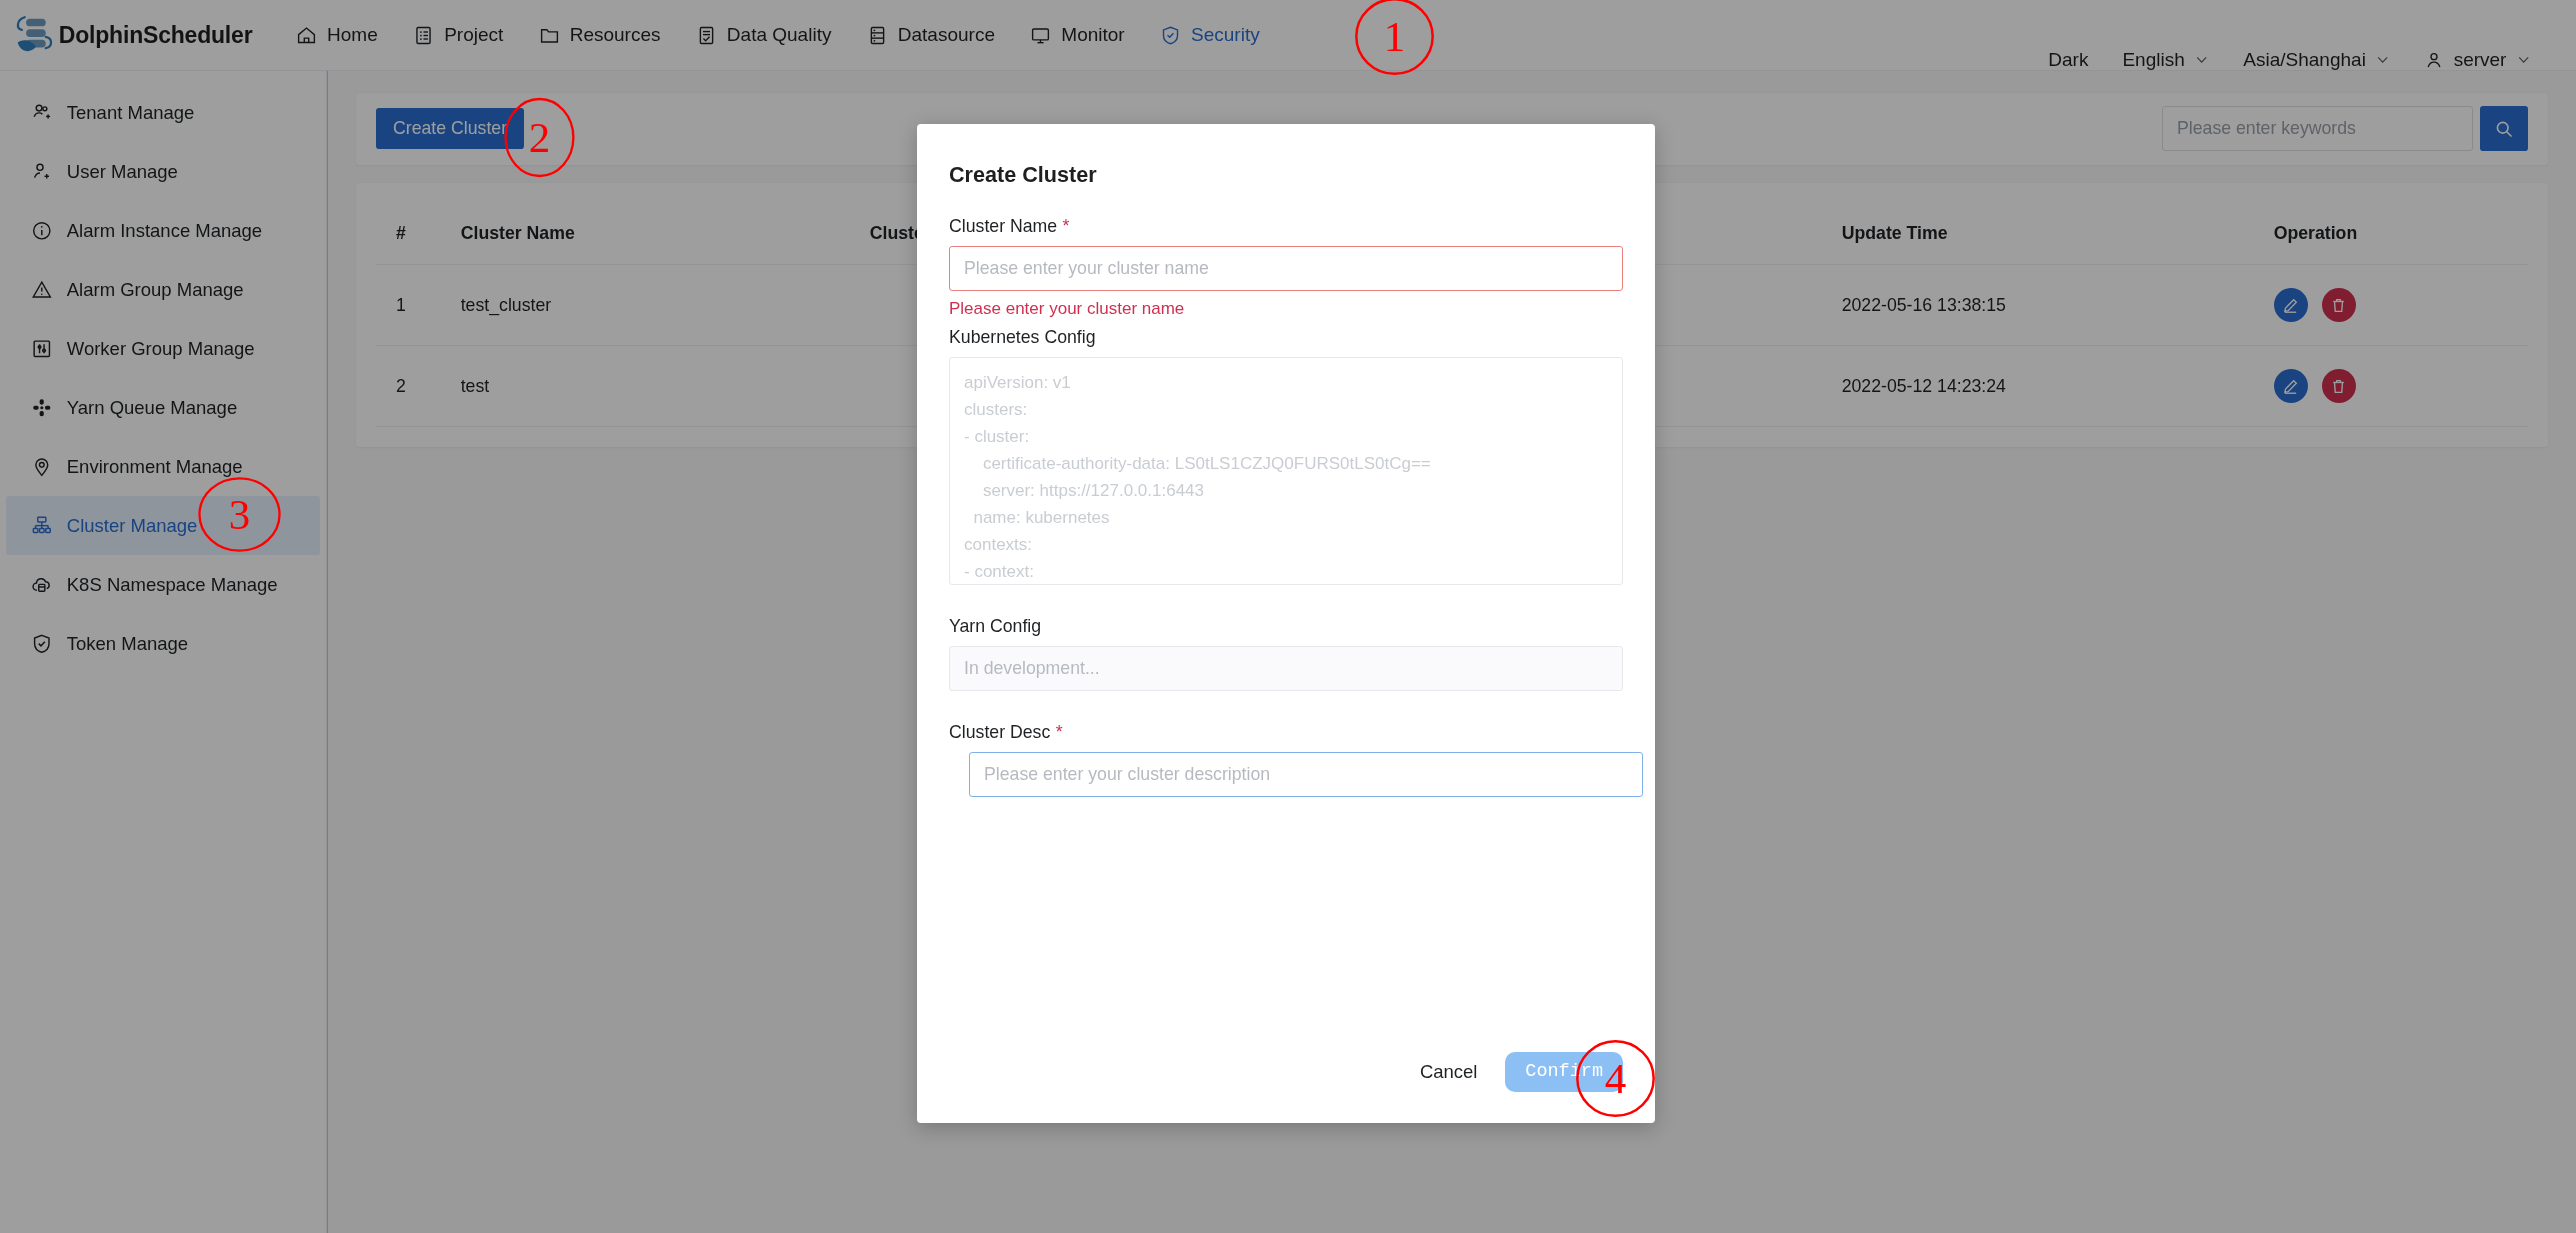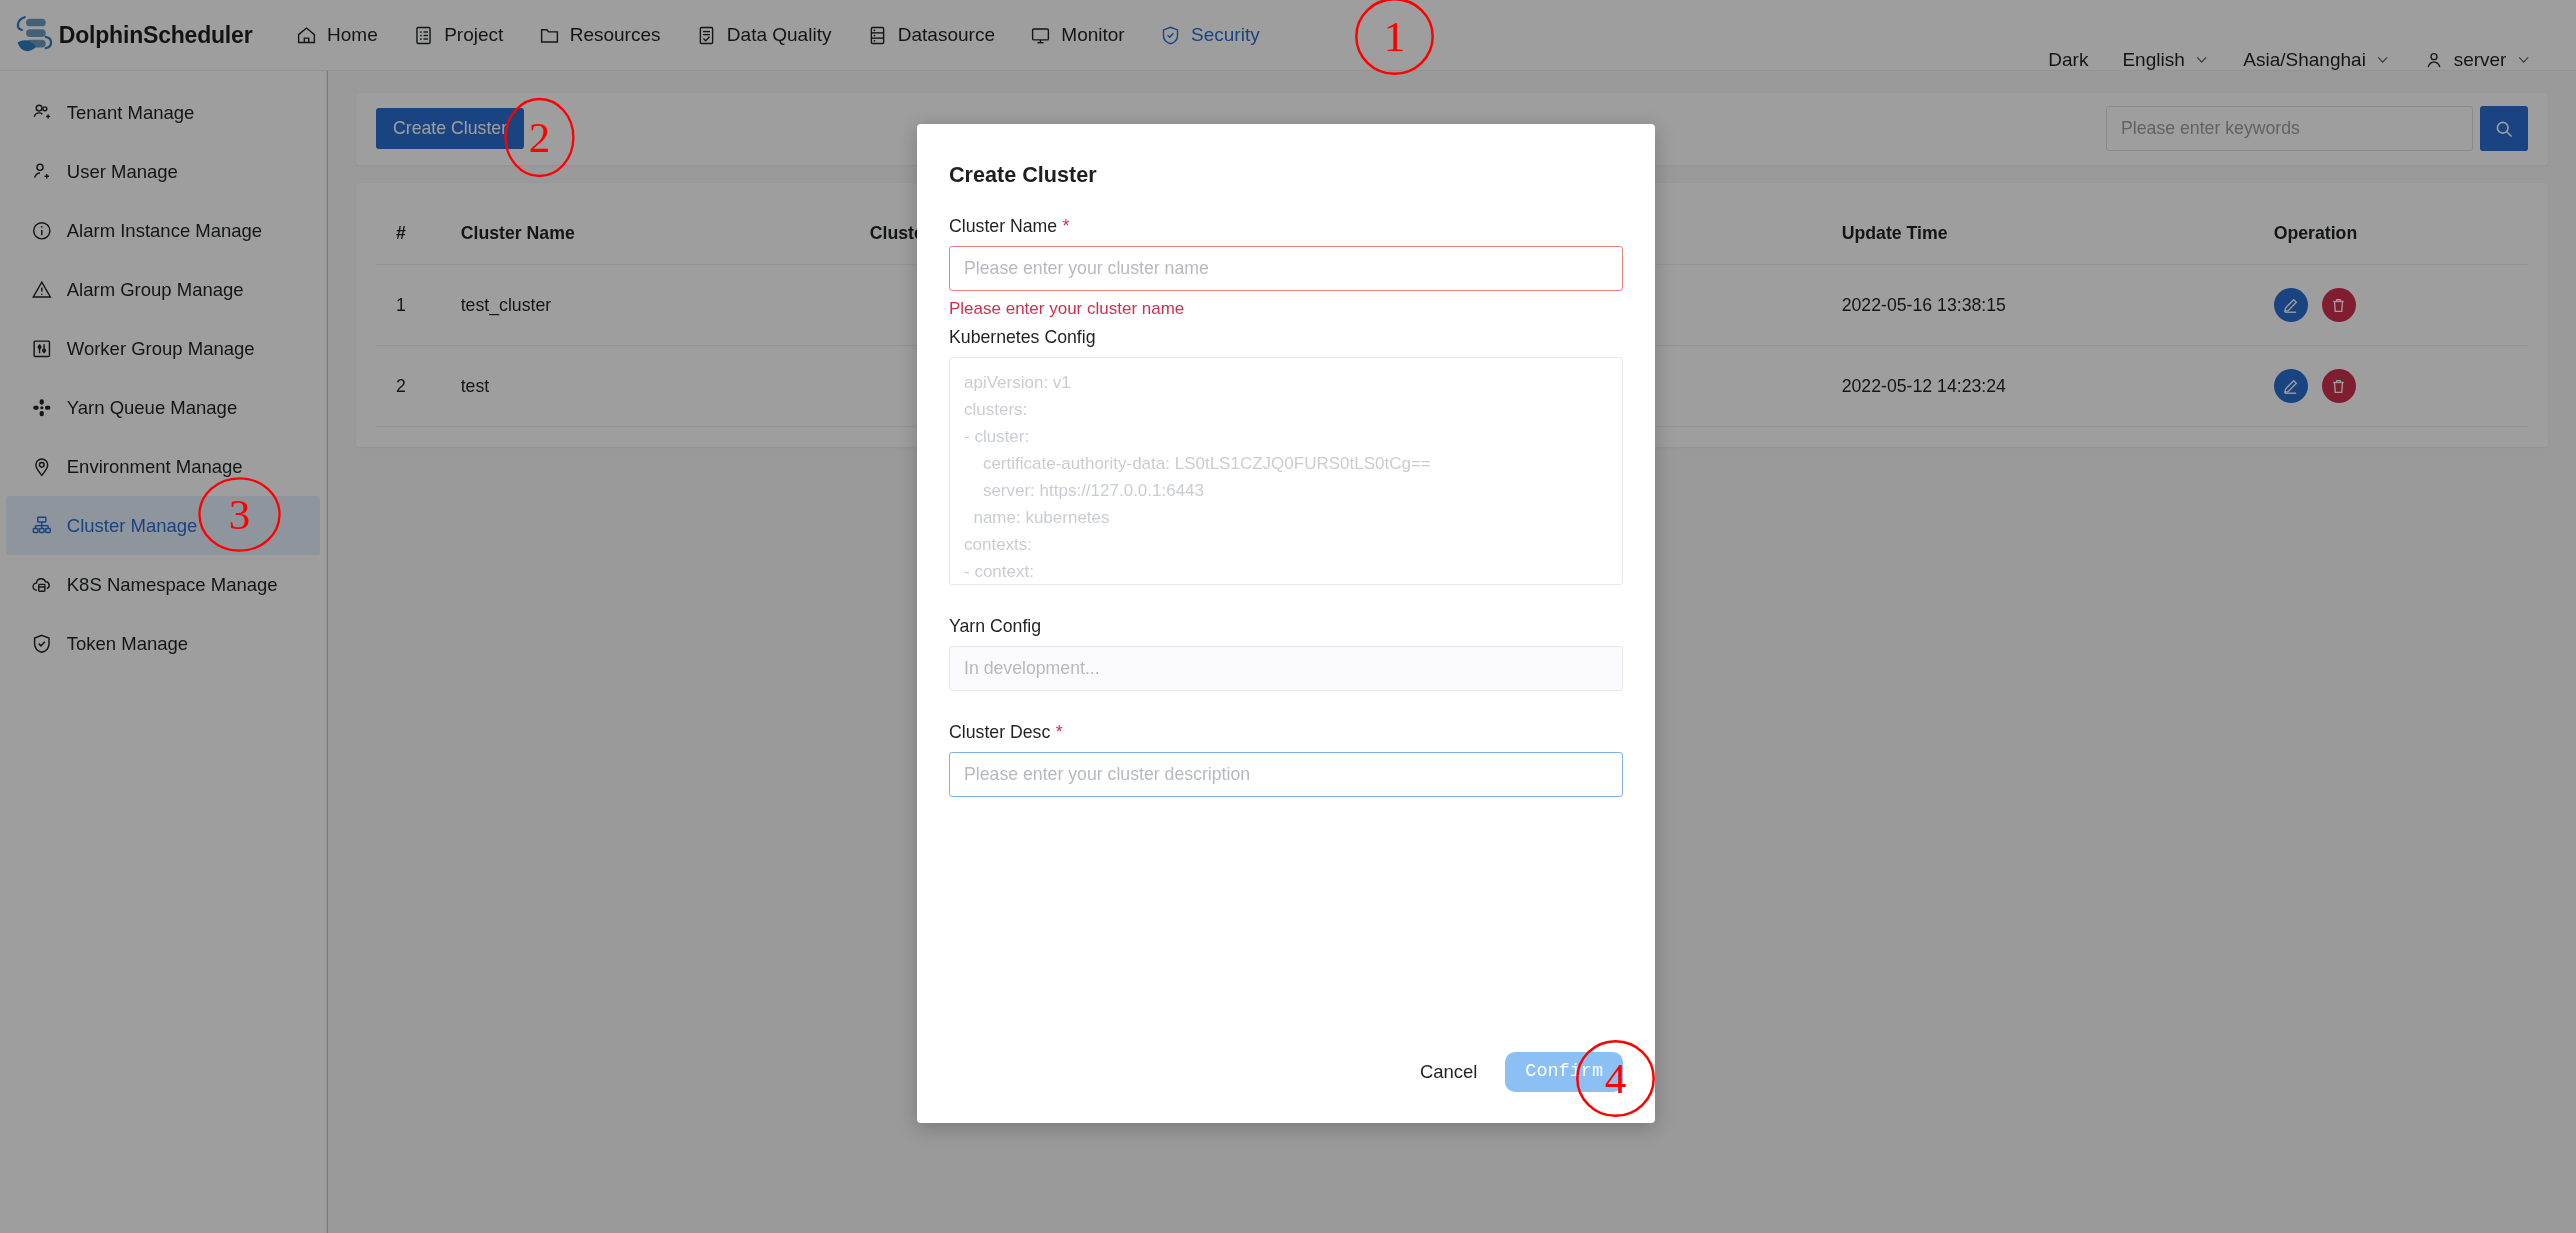--- a/index.html
+++ b/index.html
@@ -102,21 +102,21 @@
     justify-content: space-between; padding: 0 20px;
     margin-bottom: 18.5px;
   }
   #create-cluster-btn {
     background: #2a6ed0; color: #fff; border: none;
     font-size: 17.7px; font-family: inherit;
     padding: 10px 17px; border-radius: 3.1px; cursor: pointer;
   }
   .search-wrap { display: flex; align-items: center; }
   #search-input {
-    width: 367px; height: 45px;
+    width: 311px; height: 45px;
     border: 0.8px solid #dcdfe6; border-radius: 3.1px;
     padding: 0 14px; font-size: 17.7px; font-family: inherit;
     color: #333; background: #fff; outline: none;
   }
   #search-input::placeholder { color: #9aa0a6; }
   #search-btn {
     width: 48px; height: 45px; margin-left: 7px;
     background: #2a6ed0; border: none; border-radius: 3.1px;
     display: flex; align-items: center; justify-content: center;
     cursor: pointer;
@@ -173,21 +173,21 @@
   }
   .req { color: #d03050; font-size: 17.7px; line-height: 1; }
   .f-input {
     width: 100%; height: 45px;
     border: 0.8px solid #dcdfe6; border-radius: 3.1px;
     padding: 0 14px; font-size: 17.7px; font-family: inherit;
     color: #333; background: #fff; outline: none;
   }
   .f-input::placeholder { color: #b6bac0; }
   .f-input.error { border-color: #e88080; }
-  .f-input.focus { border-color: #7fb0ea; }
+  .f-input.focus { border-color: #7fb0ea; margin-left: 20px; }
   .f-input.disabled { background: #fafafc; border-color: #e6e8eb; cursor: not-allowed; }
   .err-msg { font-size: 17px; color: #d03050; margin-top: 7.7px; }
   #k8s-box {
     width: 100%; height: 228px;
     border: 0.8px solid #e6e8eb; border-radius: 3.1px;
     background: #fff; padding: 10.8px 14px 7.7px 14px;
     overflow: hidden; position: relative;
   }
   #k8s-text {
     font-size: 17px; line-height: 27px;

